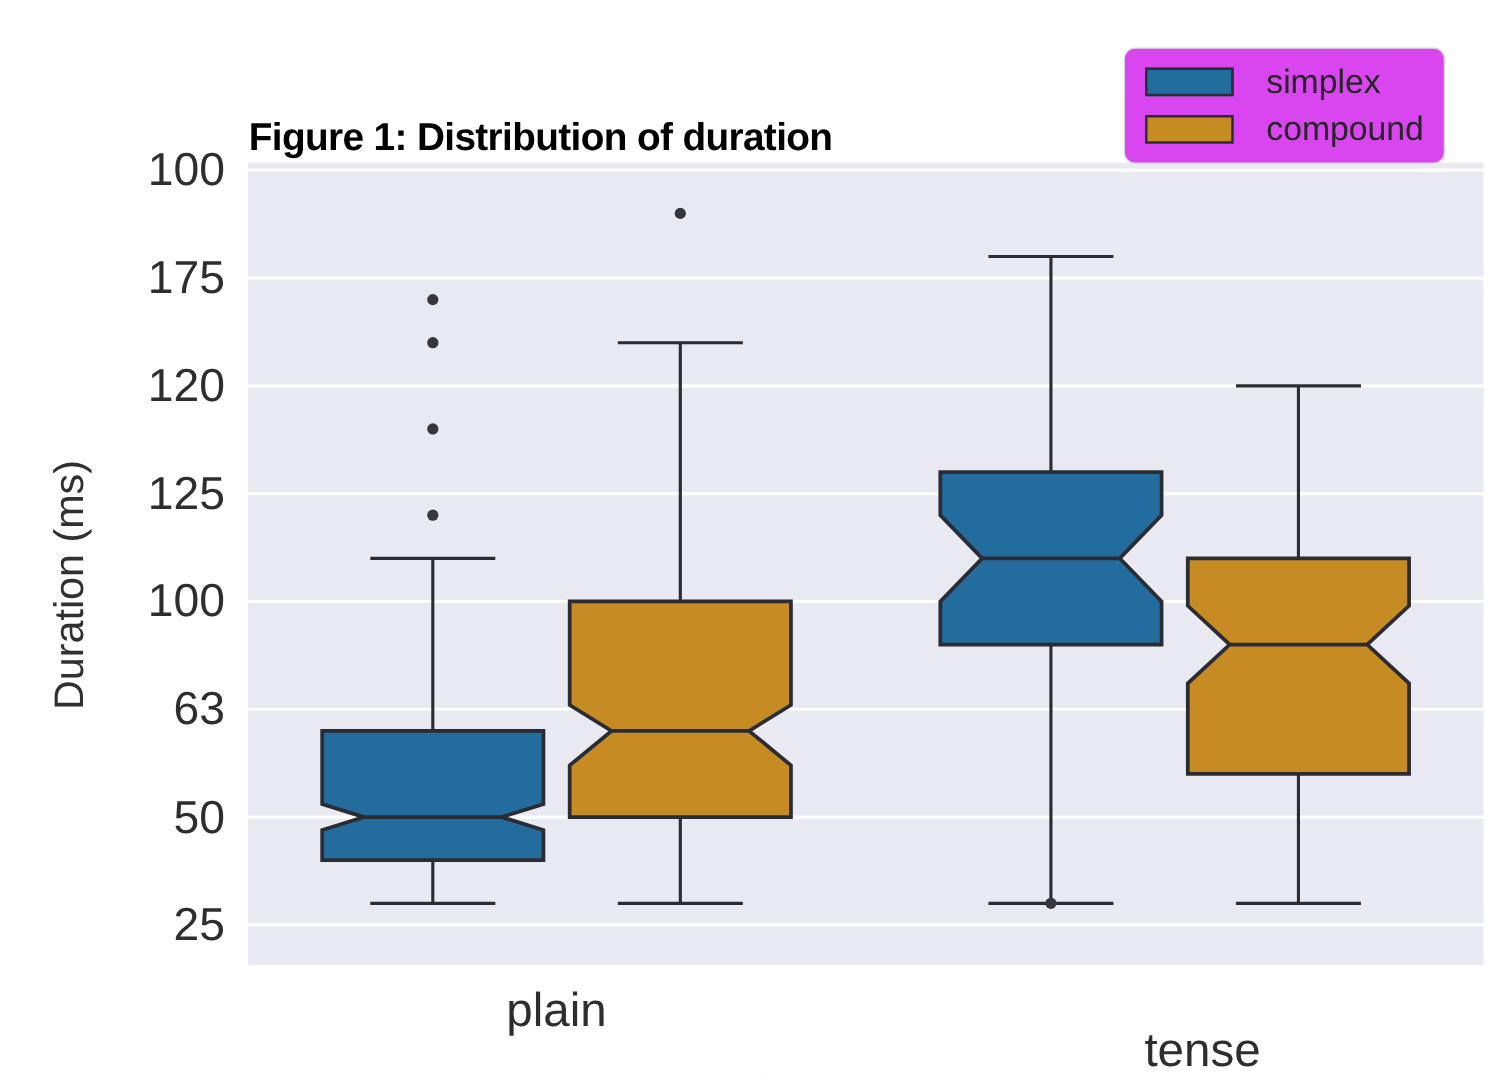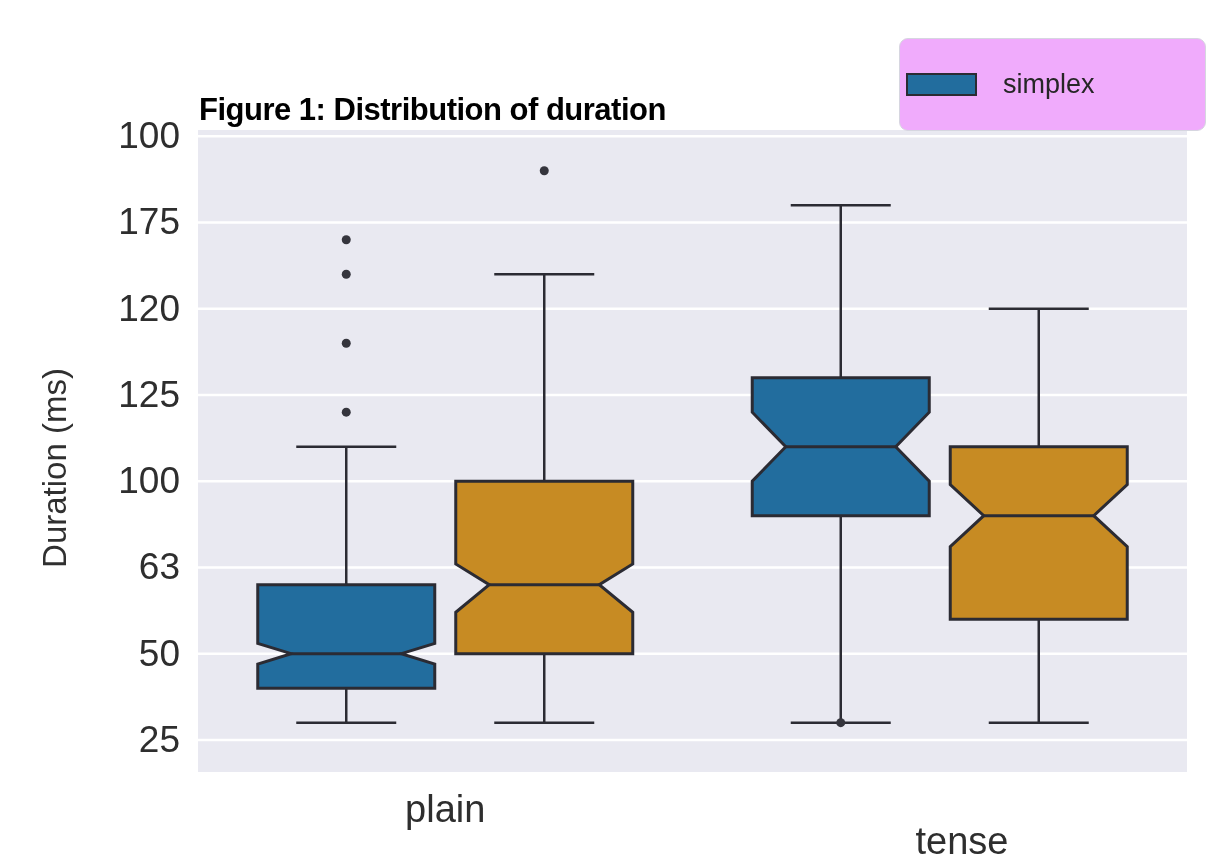--- a/index.html
+++ b/index.html
@@ -19,24 +19,24 @@
   #plot-area{position:absolute;left:198px;top:130px;}
   .ytick{
     position:absolute;left:40px;width:140px;height:40px;line-height:40px;
     text-align:right;font-size:37px;color:#2e2e2e;
   }
   .xtick{
     position:absolute;top:788px;width:220px;margin-left:-110px;
     text-align:center;font-size:38px;color:#2e2e2e;
   }
   #legend{
-    position:absolute;left:899px;top:38px;width:307px;height:93px;
-    background:#f0abfc;border:1px solid #d6d6e0;border-radius:9px;
+    position:absolute;left:899px;top:38px;width:257px;height:93px;
+    background:#d946ef;border:1px solid #d6d6e0;border-radius:9px;
     box-sizing:border-box;display:flex;flex-direction:column;justify-content:space-evenly;
-    padding:4px 4px;
+    padding:4px 14px;
   }
   .legend-row{display:flex;align-items:center;}
   .legend-swatch{
     width:71px;height:23px;border:2px solid #2b2b33;box-sizing:border-box;margin:0 26px 0 2px;
     flex:none;
   }
   .legend-label{font-size:27px;color:#262626;}
 </style>
 </head>
 <body>
@@ -97,14 +97,18 @@
     </div>
   <div id="xticks">
       <div class="xtick" style="left: 445.25px;">plain</div>
       <div class="xtick" style="left: 962px; margin-top: 32px;">tense</div>
     </div>
   <div id="legend">
       <div class="legend-row">
         <span class="legend-swatch" style="background: rgb(34, 109, 158);"></span>
         <span class="legend-label">simplex</span>
       </div>
+      <div class="legend-row">
+        <span class="legend-swatch" style="background: rgb(199, 139, 35);"></span>
+        <span class="legend-label">compound</span>
+      </div>
     </div>
 </div>
 
 </body></html>

